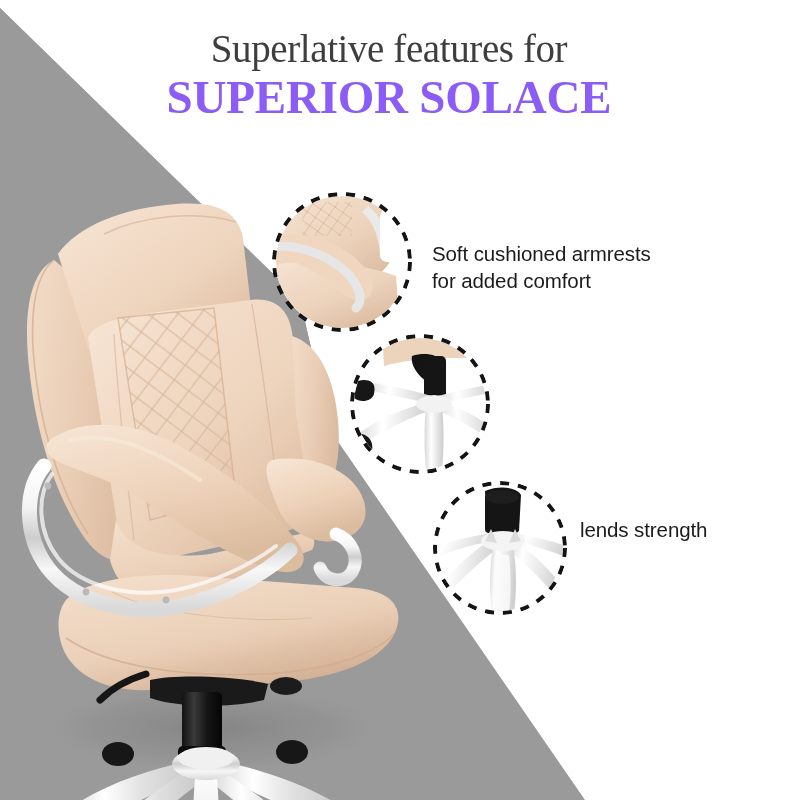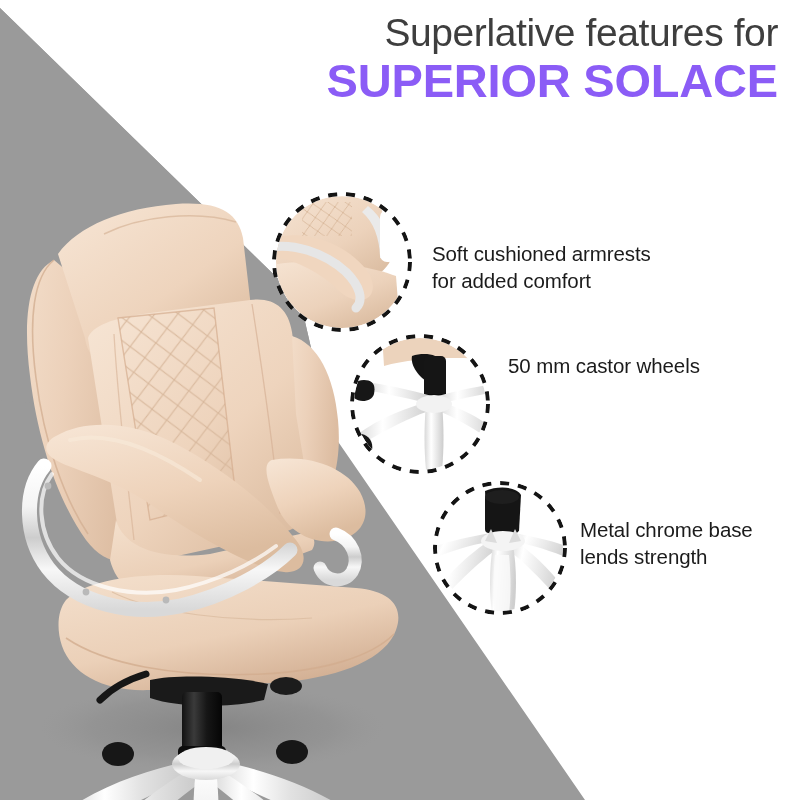--- a/index.html
+++ b/index.html
@@ -20,24 +20,25 @@
   
   #bg-wedge {
     position:absolute; inset:0;
     width:800px; height:800px;
     pointer-events:none;
   }
 
   
   #header {
     position:absolute;
-    left:0; top:12px;
+    left:0; top:28px;
     width:790px;
-    text-align:right;
+    text-align:center;
     padding-right:12px;
+    font-family:Liberation Serif, serif;
   }
   #title-line1 {
     display:block;
     font-size:39px;
     font-weight:400;
     letter-spacing:-0.4px;
     color:#3e3e3e;
     line-height:1.06;
     white-space:nowrap;
   }
@@ -338,21 +339,20 @@
           <path d="M10 42 C 0 42, -6 50, -2 58 C 4 66, 18 64, 20 56
                    C 22 46, 18 42, 10 42 Z" fill="#171717"></path>
           <path d="M126 100 C 136 104, 138 116, 132 122 L 120 114 Z" fill="#171717"></path>
         </g>
       </svg>
     </div>
     <svg class="callout-ring" style="left:350px; top:334px;" viewBox="0 0 140 140" width="140" height="140" aria-hidden="true">
       <circle cx="70" cy="70" r="68" fill="none" stroke="#141414" stroke-width="4" stroke-dasharray="9 9" stroke-linecap="butt"></circle>
     </svg>
     <div class="callout-text" style="left:508px; top:352px;">
-      <span class="l1">50 mm castor wheels</span>
     </div>
   </div>
 
   <div class="callout">
     <div class="callout-circle" style="left:437px; top:485px; width:126px; height:126px;">
       <svg viewBox="0 0 126 126" width="126" height="126" aria-hidden="true">
         <defs>
           <clipPath id="c3clip">
               <circle cx="63" cy="63" r="63"></circle>
             </clipPath>
@@ -377,18 +377,17 @@
           <path d="M58 70 C 56 90, 56 112, 58 128 L 72 128 C 74 112, 74 90, 72 70 Z" fill="#fafafa" opacity="0.85"></path>
           <path d="M54 44 L 48 56 L 60 58 Z" fill="#dcdcdc"></path>
           <path d="M78 44 L 84 56 L 72 58 Z" fill="#dcdcdc"></path>
         </g>
       </svg>
     </div>
     <svg class="callout-ring" style="left:433px; top:481px;" viewBox="0 0 134 134" width="134" height="134" aria-hidden="true">
       <circle cx="67" cy="67" r="65" fill="none" stroke="#141414" stroke-width="4" stroke-dasharray="9 9" stroke-linecap="butt"></circle>
     </svg>
     <div class="callout-text" style="left:580px; top:516px;">
-      <span class="l1">Metal chrome base</span>
       <span class="l2">lends strength</span>
     </div>
   </div>
 
 </div>
 
 </body></html>

